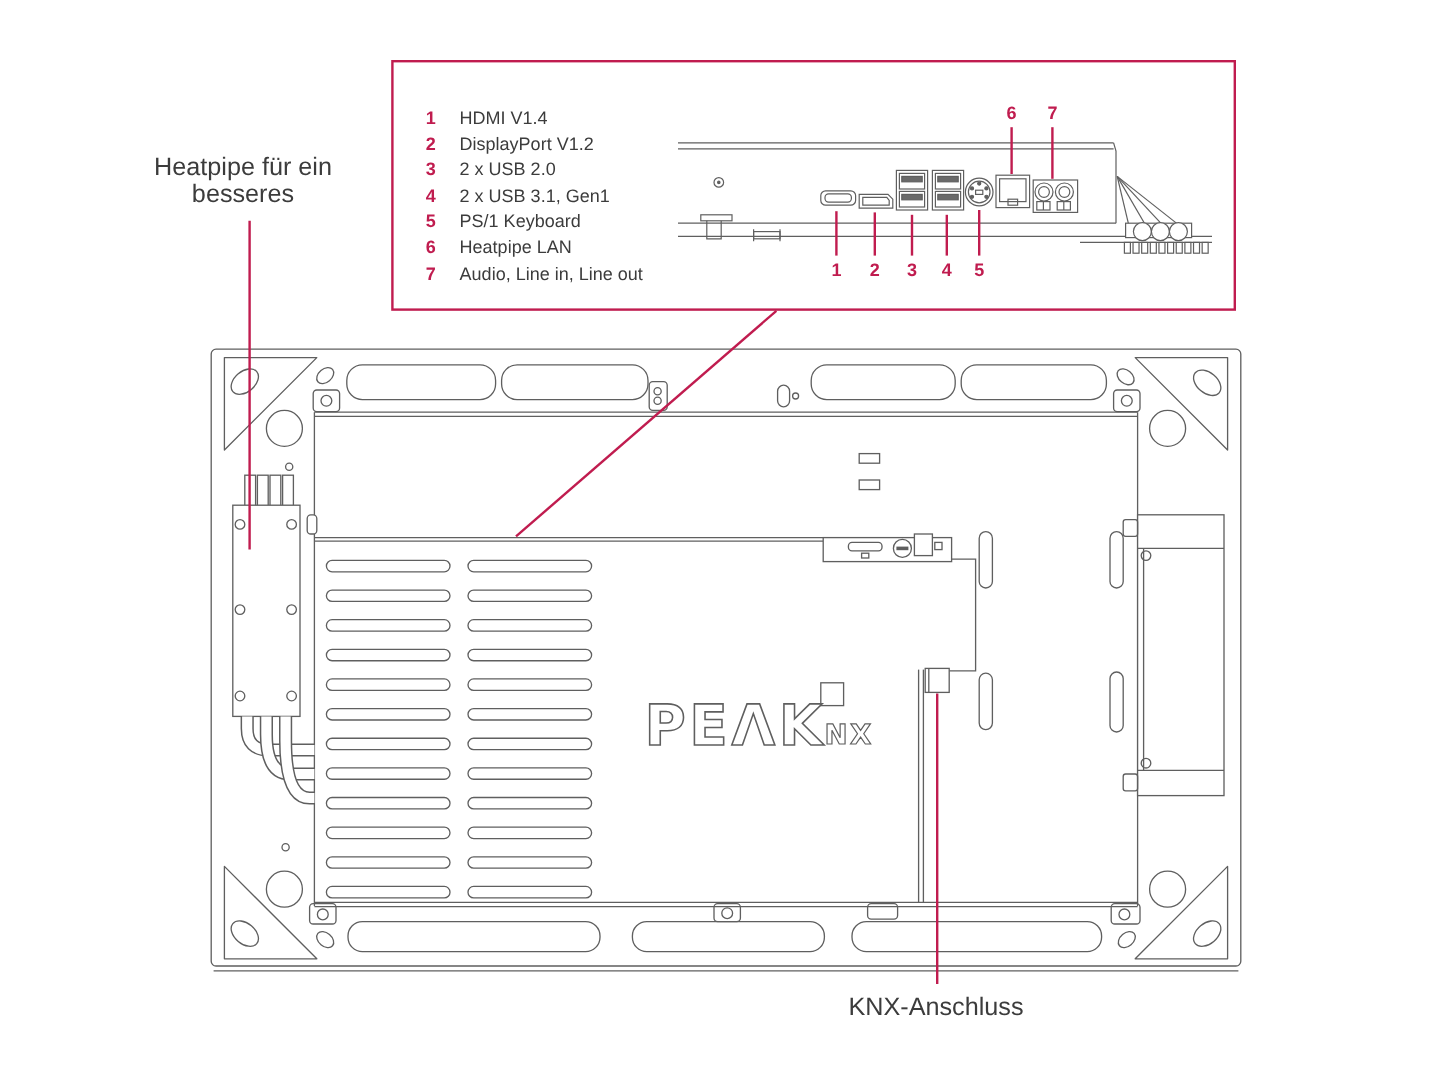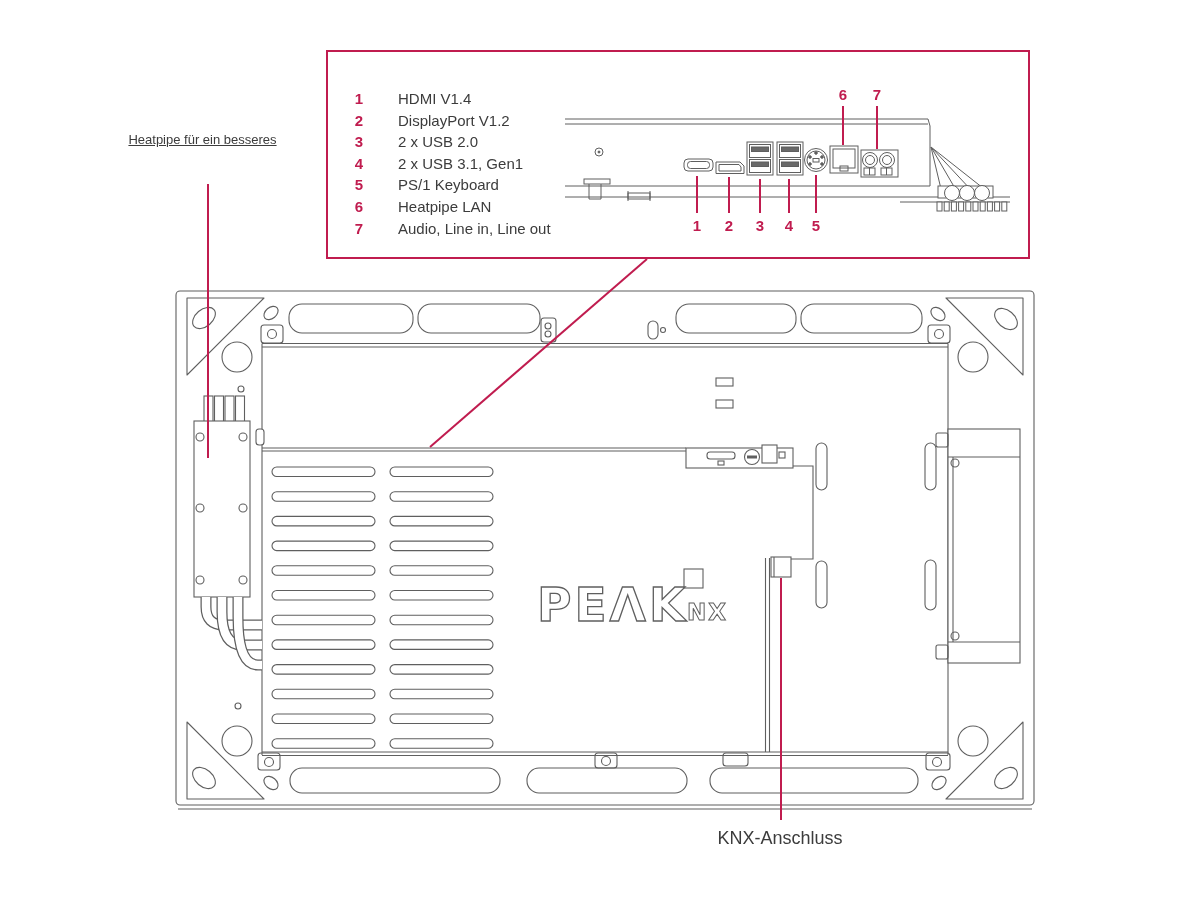--- a/index.html
+++ b/index.html
@@ -16,33 +16,33 @@
   .abs{position:absolute;}
   
   .callout-box{
     left:326px;top:50px;width:700px;height:205px;
     border:2.5px solid var(--accent);background:transparent;
   }
   
   .legend{left:352px;top:88px;font-size:15px;line-height:21.6px;}
   .legend-row{display:flex;}
   .legend-num{color:var(--accent);font-weight:700;width:14px;text-align:center;}
-  .legend-label{margin-left:32px;white-space:nowrap;color:var(--text);}
+  .legend-label{margin-left:17px;white-space:nowrap;color:var(--text);}
   
   .portnum{
     width:18px;text-align:center;font-size:15px;font-weight:700;color:var(--accent);
   }
   
   .heatpipe-label{
     left:85px;top:129px;width:235px;text-align:center;
-    font-size:13px;line-height:22px;color:var(--text);text-decoration:underline;
+    font-size:21px;line-height:22px;color:var(--text);
   }
   .knx-label{
     left:660px;top:828px;width:240px;text-align:center;
-    font-size:18px;color:var(--text);
+    font-size:21px;color:var(--text);
   }
 </style>
 </head>
 <body>
 
 <div id="stage">
 
   <svg id="artwork" width="1200" height="900" viewBox="0 0 1200 900">
     <defs>
       <rect id="ventslot" width="103" height="9.5" rx="4.75"></rect>

